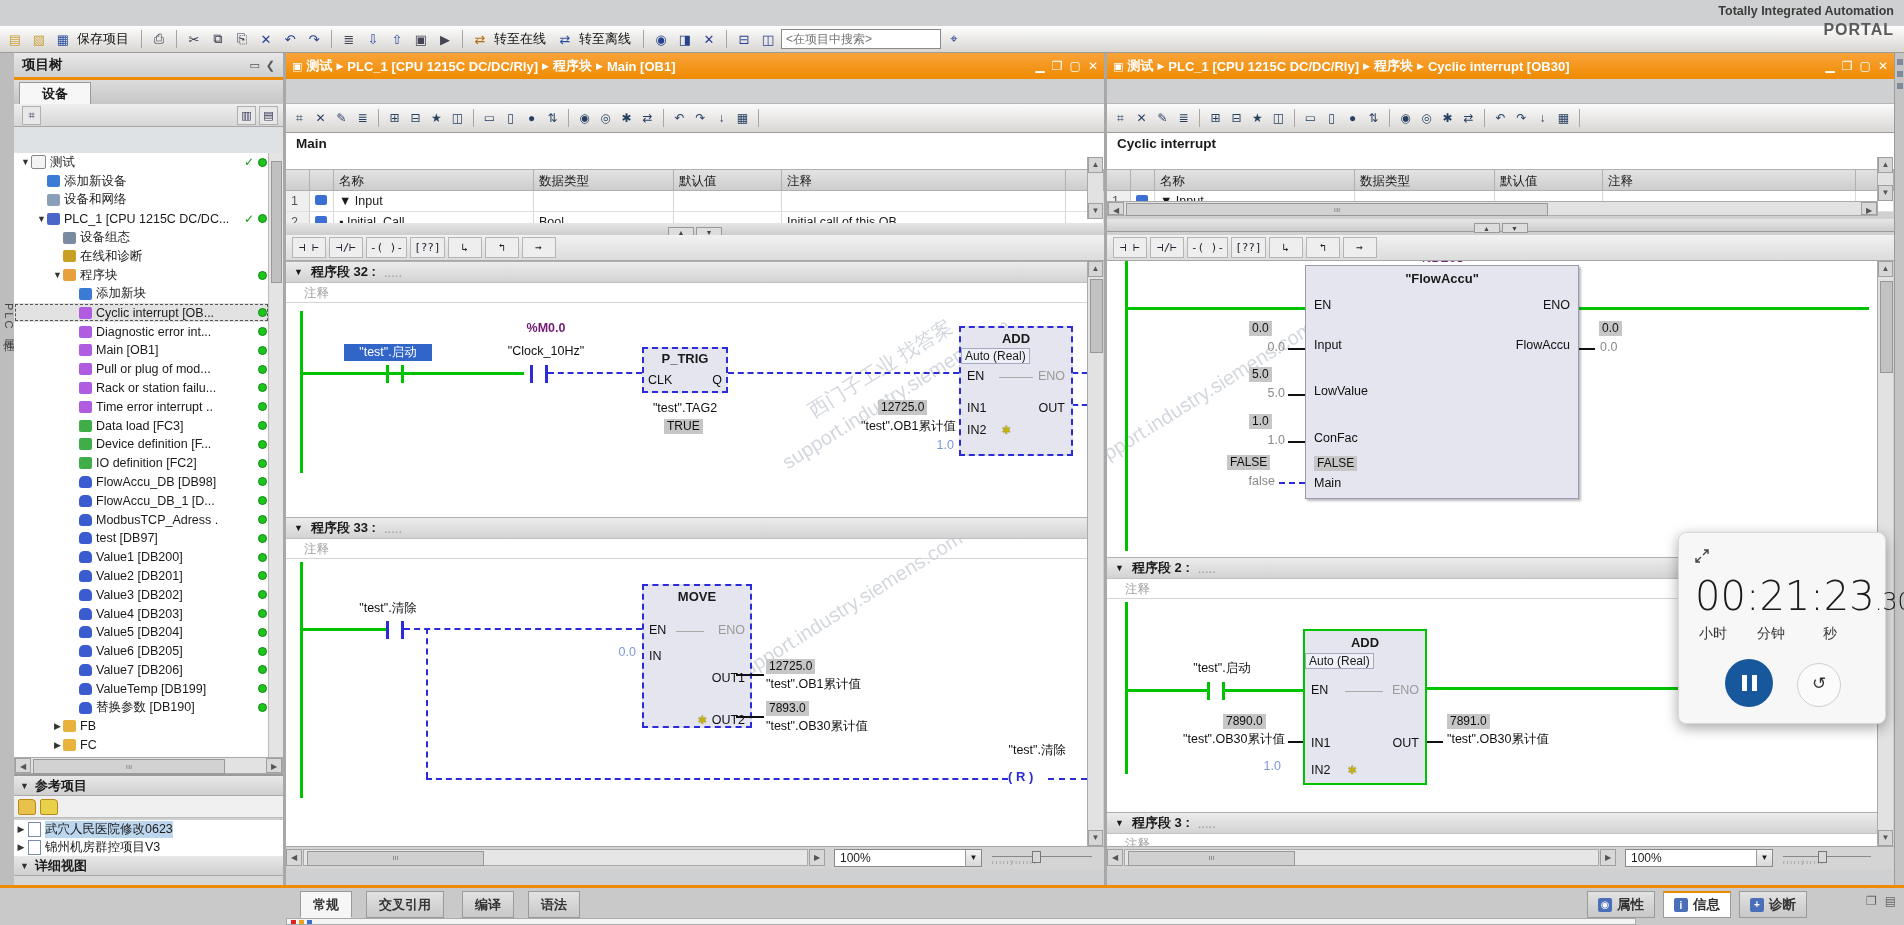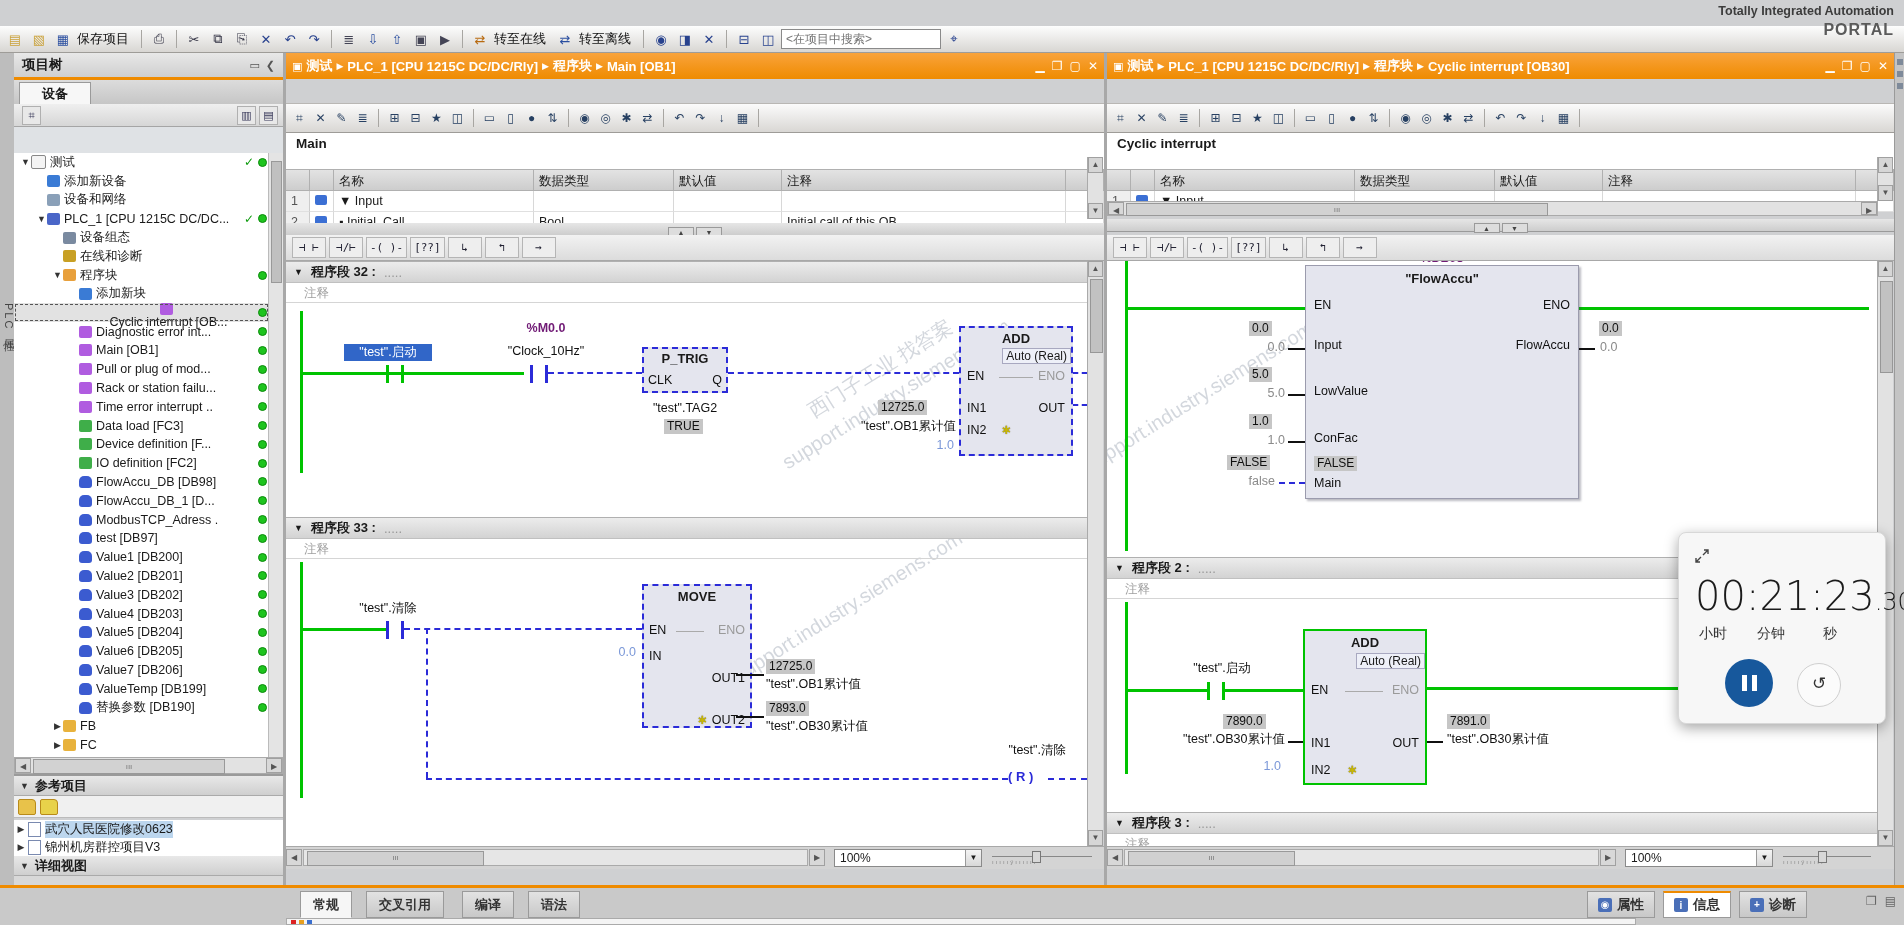--- a/index.html
+++ b/index.html
@@ -29,21 +29,21 @@
   .tabrow{position:absolute;left:0;top:27px;right:0;height:24px;background:linear-gradient(#dcdcdc,#c6c6c6);border-bottom:1px solid #9a9a9a;}
   .dtab{position:absolute;left:5px;top:2px;width:70px;height:22px;background:#f7f7f7;border:1px solid #9a9a9a;border-bottom:none;text-align:center;font-weight:bold;font-size:13px;line-height:22px;}
   .ttools{position:absolute;left:0;top:51px;right:0;height:23px;background:linear-gradient(#efefef,#d6d6d6);border-bottom:1px solid #a5a5a5;display:flex;align-items:center;padding:0 5px;box-sizing:border-box;}
   .ttools .sp{flex:1;}
   .mini{width:17px;height:17px;display:inline-flex;align-items:center;justify-content:center;font-size:11px;color:#335;border:1px solid #b0b0b0;background:#e8e8e8;margin-left:3px;}
   .treehead{position:absolute;left:0;top:74px;right:0;height:26px;background:#dfe2e5;border-bottom:1px solid #aaa;}
   .tree{position:absolute;left:0;top:100px;right:14px;height:604px;background:#fff;overflow:hidden;}
   .tree-vsb{position:absolute;right:0;top:100px;width:14px;height:604px;background:#e4e4e4;border-left:1px solid #bbb;}
   .tree-vsb .thumb{position:absolute;left:2px;top:8px;width:9px;height:120px;background:#c0c0c0;border:1px solid #999;}
   .trow{position:relative;height:18.8px;display:flex;align-items:center;font-size:12.5px;white-space:nowrap;}
-  .trow.sel{outline:1px dashed #555;outline-offset:-2px;background:#e2e2e2;flex-direction:column;}
+  .trow.sel{outline:1px dashed #555;outline-offset:-2px;background:#e2e2e2;}
   .trow .arr{width:11px;font-size:9px;color:#333;text-align:center;flex:none;}
   .ticn{width:13px;height:12px;flex:none;margin-right:4px;border-radius:2px;}
   .stat{position:absolute;right:2px;top:0;height:100%;display:flex;align-items:center;gap:4px;}
   .chk{color:#0c9a0c;font-weight:bold;font-size:12px;text-shadow:0 0 1px #fff;}
   .gdot{width:9px;height:9px;border-radius:50%;background:#1ec41e;border:1px solid #0b8a0b;box-sizing:border-box;}
   .hscroll{position:absolute;left:0;top:704px;right:0;height:17px;background:#e2e2e2;border:1px solid #aaa;box-sizing:border-box;}
   .hscroll .thumb{position:absolute;left:18px;top:1px;width:190px;height:13px;background:#d2d2d2;border:1px solid #999;text-align:center;font-size:8px;color:#777;line-height:13px;}
   .sbtn{position:absolute;top:0;width:16px;height:100%;background:#d8d8d8;border:1px solid #a0a0a0;box-sizing:border-box;font-size:8px;color:#555;text-align:center;line-height:15px;}
   .refhead{position:absolute;left:0;right:0;height:22px;background:linear-gradient(#e8e8e8,#cfcfcf);border-top:2px solid #9a9a9a;border-bottom:1px solid #aaa;font-weight:bold;font-size:13px;display:flex;align-items:center;padding:0 6px;box-sizing:border-box;gap:6px;}
   .refhead .car{font-size:9px;color:#333;}
@@ -88,21 +88,21 @@
   .mon{position:absolute;background:#c6c6c6;padding:0 3px;font-size:12px;color:#101010;line-height:15px;}
   .opd{position:absolute;font-size:12.5px;color:#101010;line-height:15px;white-space:nowrap;}
   .opd.rt{text-align:right;} .opd.ct{text-align:center;}
   .lit{color:#7b98d8;} .gray{color:#8a8a8a;} .teal{color:#701a75;font-weight:bold;}
   .selbox{position:absolute;background:#3166c8;color:#fff;font-size:12.5px;text-align:center;line-height:17px;}
   .blk{position:absolute;background:#e4e5ee;box-sizing:border-box;}
   .blk.sel{border:2px dashed #2b2bd8;}
   .blk.run{border:2px solid #00c300;}
   .blk.std{border:1px solid #9b9bad;box-shadow:1.5px 1.5px 2px rgba(60,60,80,.35);}
   .btitle{position:absolute;left:0;right:0;text-align:center;font-weight:bold;font-size:13px;}
-  .bsub{position:absolute;left:0;right:0;text-align:right;font-size:12px;}
+  .bsub{position:absolute;left:0;right:0;text-align:left;font-size:12px;}
   .bsub span{border:1px solid #a8a8c0;background:#eef0f8;padding:0 3px;}
   .pin{position:absolute;font-size:12.5px;color:#101010;}
   .pin.r{text-align:right;} .pin.gray{color:#9a9a9a;}
   .hk{position:absolute;height:2px;background:#101010;}
   .star{position:absolute;color:#c9b700;font-weight:bold;font-size:13px;text-shadow:0 0 1px #555;}
   .coil{position:absolute;color:#2b2bd8;font-weight:bold;font-size:13px;}
   .wm{position:absolute;color:rgba(140,150,165,.38);font-size:20px;transform:rotate(-32deg);white-space:nowrap;text-align:center;line-height:1.5;pointer-events:none;}
   
   .vsb{position:absolute;width:16px;background:#e2e2e2;border-left:1px solid #aaa;box-sizing:border-box;}
   .vsb .b{position:absolute;left:0;width:100%;height:16px;background:#d6d6d6;border:1px solid #a0a0a0;box-sizing:border-box;font-size:8px;text-align:center;line-height:14px;color:#555;}

